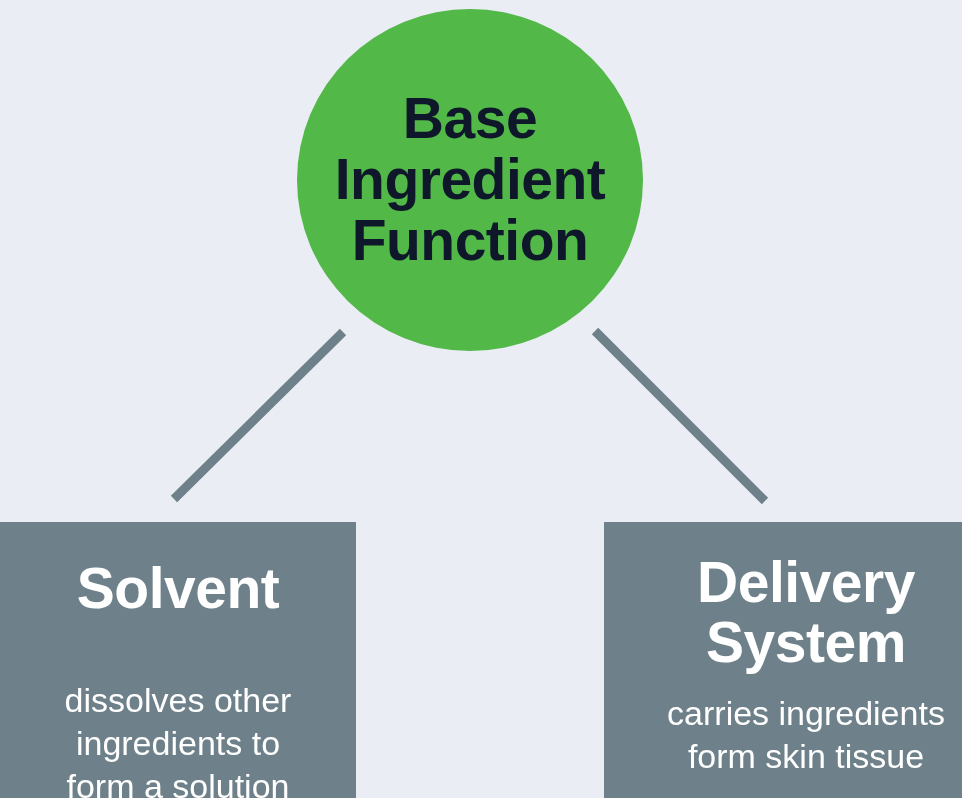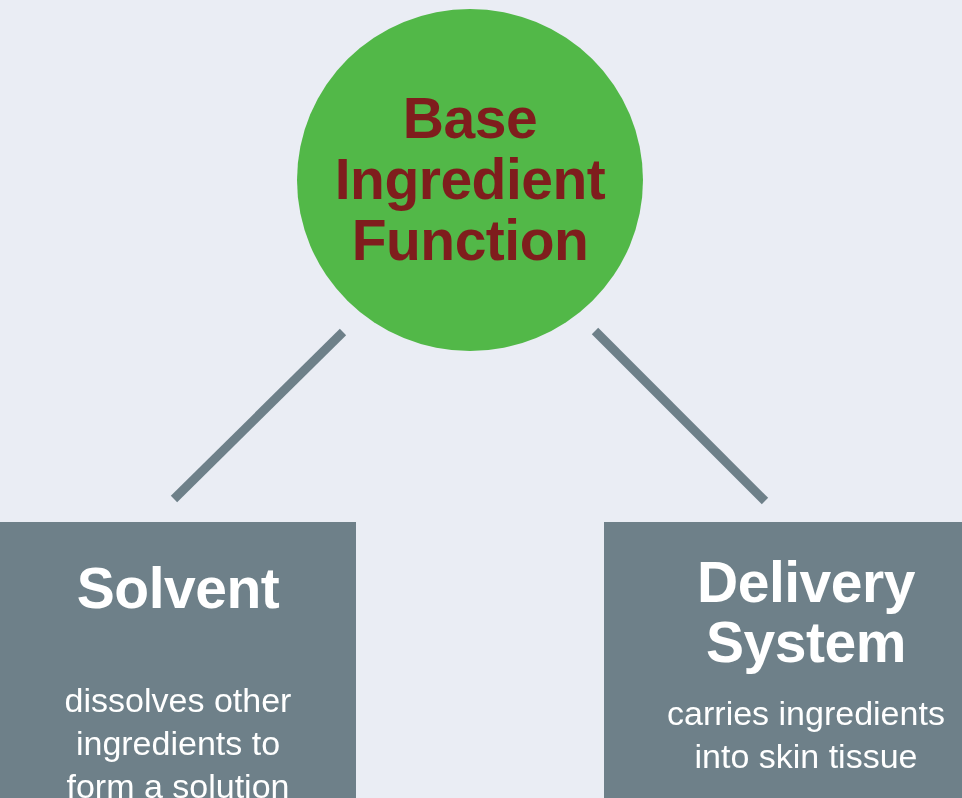--- a/index.html
+++ b/index.html
@@ -39,21 +39,21 @@
     width: 346px;
     height: 342px;
     border-radius: 50%;
     background: #52b848;
     display: flex;
     align-items: center;
     justify-content: center;
     box-sizing: border-box;
   }
   #root-node .node-title {
-    color: #7f1d1d;
+    color: #0f172a;
     font-size: 57px;
     font-weight: bold;
     line-height: 61px;
     text-align: center;
     letter-spacing: -0.5px;
     white-space: pre-line;
     padding-bottom: 2px;
   }
 
   
@@ -127,16 +127,16 @@
     <div class="node-title">Solvent</div>
     <div class="node-desc">dissolves other
 ingredients to
 form a solution</div>
   </div>
 
   <div id="child-node-delivery-system" class="child-node">
     <div class="node-title">Delivery
 System</div>
     <div class="node-desc">carries ingredients
-into skin tissue</div>
+form skin tissue</div>
   </div>
 
 </div>
 
 </body></html>

